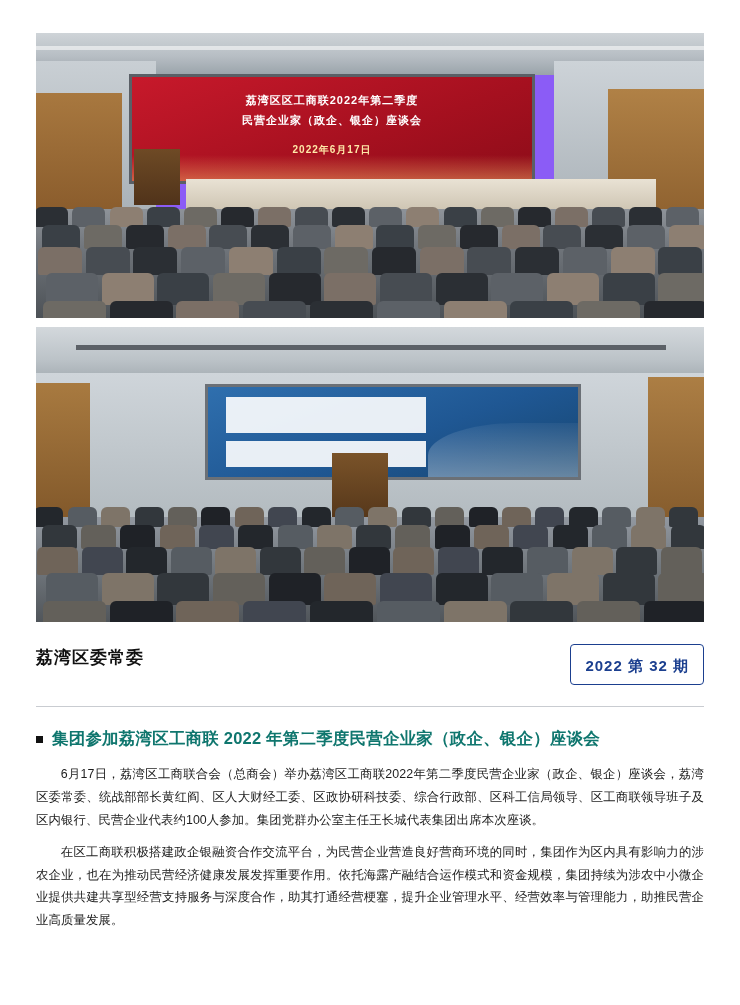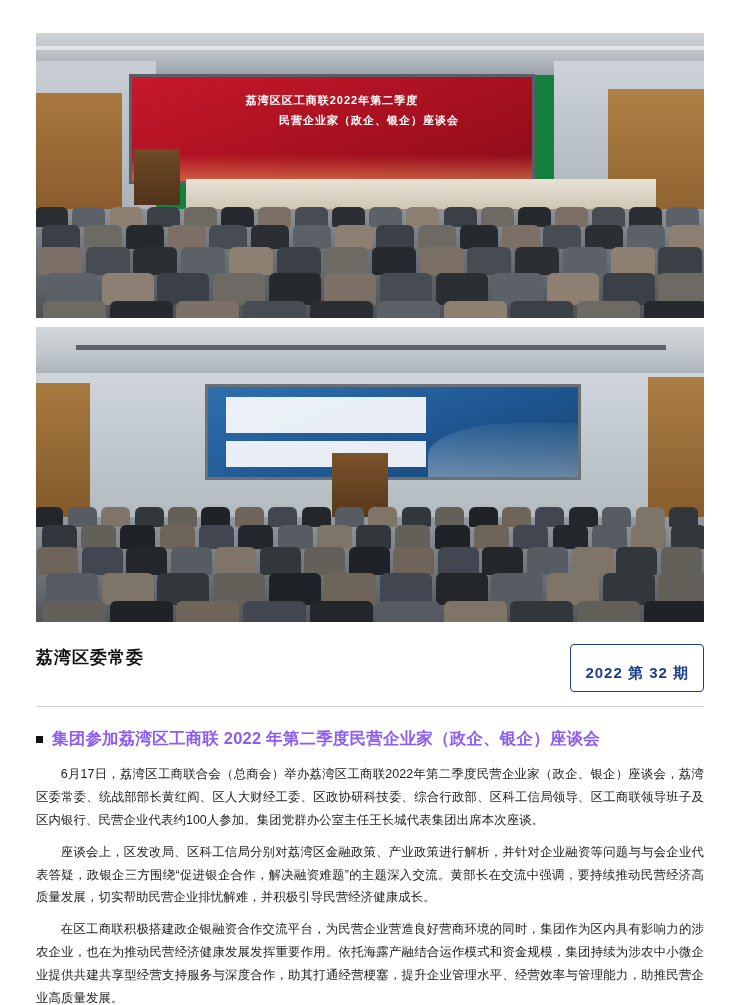--- a/index.html
+++ b/index.html
@@ -20,21 +20,21 @@
     height: 1005px;
     box-sizing: border-box;
     padding: 33px 36px 0 36px;
   }
 
   
   .photo {
     position: relative;
     width: 668px;
     overflow: hidden;
-    background: #15803d;
+    background: #8b5cf6;
   }
   .photo-1 { height: 285px; margin-bottom: 9px; }
   .photo-2 { height: 295px; }
 
   
   .p1-ceiling {
     position: absolute; left: 0; top: 0; width: 100%; height: 42px;
     background: linear-gradient(180deg,#cfd4d8 0%, #b7bec4 55%, #9aa3aa 100%);
   }
   .p1-ceiling:before{
@@ -60,21 +60,21 @@
   .p1-screen{
     position:absolute;left:96px;top:44px;width:400px;height:104px;
     background:linear-gradient(160deg,#c7192b 0%,#a5101f 60%,#8d0c19 100%);
     box-shadow:0 0 0 3px #5a5f66;
   }
   .p1-screen .ln{
     position:absolute;left:0;width:100%;text-align:center;color:#fff;
     font-size:11px;font-weight:bold;letter-spacing:1px;
   }
   .p1-screen .l1{top:16px;}
-  .p1-screen .l2{top:36px;padding-left:37px;}
+  .p1-screen .l2{top:36px;}
   .p1-screen .l3{top:66px;font-size:10px;color:#ffe9a8;}
   .p1-screen:after{
     content:"";position:absolute;left:0;bottom:0;width:100%;height:26px;
     background:linear-gradient(180deg,rgba(255,200,120,0) 0%,rgba(255,190,110,.45) 100%);
   }
   .p1-podium{
     position:absolute;left:98px;top:116px;width:46px;height:56px;
     background:linear-gradient(180deg,#6e4a25,#50331a);
   }
   .p1-tables{
@@ -164,21 +164,21 @@
     margin-top:6px;
     font-size:10px;
     color:#555;
     letter-spacing:.4px;
   }
   .issue-badge{
     position:absolute;
     right:0;
     top:-2px;
     min-width:126px;
-    padding:19px 14px 8px;
+    padding:12px 14px 8px;
     box-sizing:border-box;
     text-align:center;
     border:1.5px solid #1b3f8f;
     border-radius:4px;
     color:#1b3f8f;
     font-size:15px;
     font-weight:bold;
     letter-spacing:1px;
   }
 
@@ -197,21 +197,21 @@
   }
   .headline .bullet{
     width:7px;height:7px;background:#111;margin-top:9px;flex:none;
   }
   .headline h1{
     margin:0;
     font-size:16.5px;
     font-weight:bold;
     line-height:1.42;
     letter-spacing:.2px;
-    color:#8b5cf6;
+    color:#0f766e;
   }
   .body{
     margin-top:13px;
   }
   .body p{
     margin:0 0 9px 0;
     font-size:12.4px;
     line-height:1.84;
     text-align:justify;
     text-indent:2em;
@@ -226,20 +226,21 @@
 
   <div class="photo photo-1">
     <div class="p1-ceiling"></div>
     <div class="p1-wall-left"></div>
     <div class="p1-wall-right"></div>
     <div class="p1-wood-left"></div>
     <div class="p1-wood-right"></div>
     <div class="p1-screen">
       <div class="ln l1">荔湾区区工商联2022年第二季度</div>
       <div class="ln l2">民营企业家（政企、银企）座谈会</div>
+      <div class="ln l3">2022年6月17日</div>
     </div>
     <div class="p1-podium"></div>
     <div class="p1-tables"></div>
     <div class="p1-floor"></div>
     <div class="p1-seats">
         <i style="left:-1px;top:6px;width:33px;height:20px;background:#2b2f34;"></i>
         <i style="left:36px;top:6px;width:33px;height:20px;background:#5c6167;"></i>
         <i style="left:74px;top:6px;width:33px;height:20px;background:#8d7f72;"></i>
         <i style="left:111px;top:6px;width:33px;height:20px;background:#3a4046;"></i>
         <i style="left:148px;top:6px;width:33px;height:20px;background:#6d6a64;"></i>
@@ -409,17 +410,16 @@
 
   <div class="divider"></div>
 
   <div class="headline">
     <span class="bullet"></span>
     <h1>集团参加荔湾区工商联 2022 年第二季度民营企业家（政企、银企）座谈会</h1>
   </div>
 
   <div class="body">
     <p>6月17日，荔湾区工商联合会（总商会）举办荔湾区工商联2022年第二季度民营企业家（政企、银企）座谈会，荔湾区委常委、统战部部长黄红阎、区人大财经工委、区政协研科技委、综合行政部、区科工信局领导、区工商联领导班子及区内银行、民营企业代表约100人参加。集团党群办公室主任王长城代表集团出席本次座谈。</p>
-    <p>座谈会上，区发改局、区科工信局分别对荔湾区金融政策、产业政策进行解析，并针对企业融资等问题与与会企业代表答疑，政银企三方围绕“促进银企合作，解决融资难题”的主题深入交流。黄部长在交流中强调，要持续推动民营经济高质量发展，切实帮助民营企业排忧解难，并积极引导民营经济健康成长。</p>
     <p>在区工商联积极搭建政企银融资合作交流平台，为民营企业营造良好营商环境的同时，集团作为区内具有影响力的涉农企业，也在为推动民营经济健康发展发挥重要作用。依托海露产融结合运作模式和资金规模，集团持续为涉农中小微企业提供共建共享型经营支持服务与深度合作，助其打通经营梗塞，提升企业管理水平、经营效率与管理能力，助推民营企业高质量发展。</p>
   </div>
 
 </div>
 
 </body></html>

